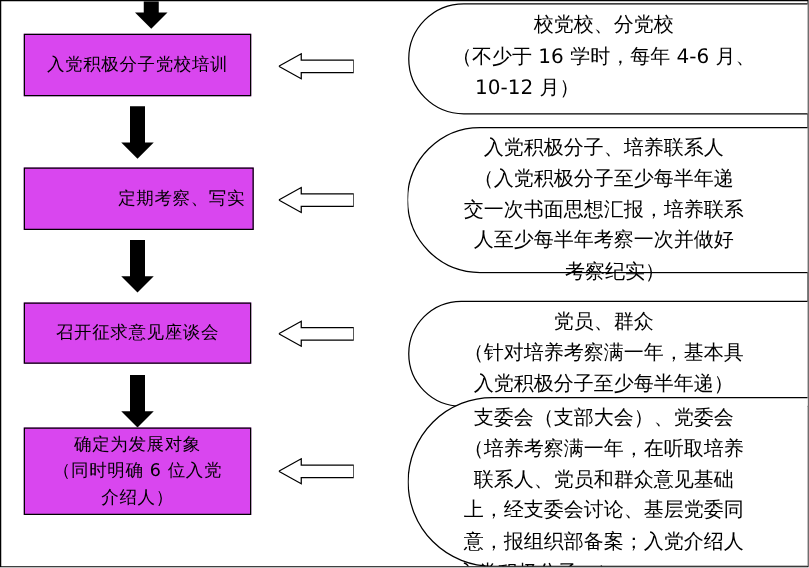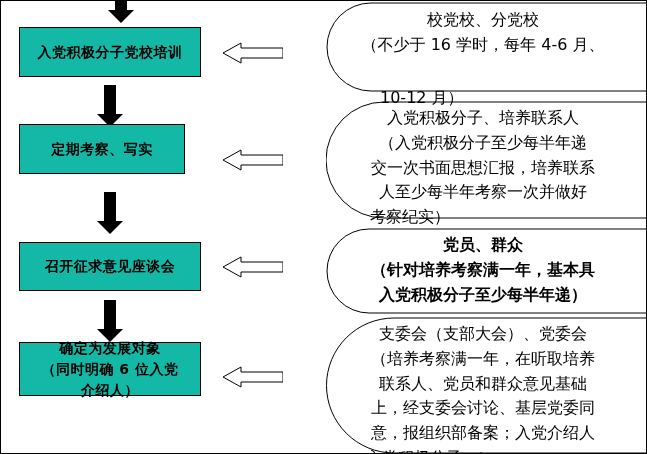--- a/index.html
+++ b/index.html
@@ -15,28 +15,28 @@
     width: 647px;
     height: 454px;
     background: #ffffff;
     border: 1px solid #000000;
     box-sizing: border-box;
     overflow: hidden;
   }
   
   .proc-box {
     position: absolute;
-    background: #14b8a6;
+    background: #d946ef;
     border: 1px solid #000000;
     box-sizing: border-box;
     display: flex;
     align-items: center;
     justify-content: center;
     text-align: center;
-    font-weight: bold;
+    font-weight: normal;
     font-size: 14px;
     line-height: 1.5;
     color: #000000;
     letter-spacing: 0.5px;
   }
   .proc-box .inner {
     padding: 0 6px;
   }
   
   .down-arrow {
@@ -100,39 +100,39 @@
 
   <div class="proc-box" style="left:18px; top:26px; width:182px; height:50px;">
     <div class="inner">入党积极分子党校培训</div>
   </div>
 
   <div class="down-arrow" style="left:96px; top:84px; height:42px;">
     <div class="stem" style="height:30px;"></div>
     <div class="head" style="top:29px;"></div>
   </div>
 
-  <div class="proc-box" style="left:18px; top:123px; width:166px; height:50px;">
+  <div class="proc-box" style="left:18px; top:133px; width:184px; height:50px;justify-content:flex-end;">
     <div class="inner">定期考察、写实</div>
   </div>
 
   <div class="down-arrow" style="left:96px; top:191px; height:42px;">
     <div class="stem" style="height:30px;"></div>
     <div class="head" style="top:29px;"></div>
   </div>
 
   <div class="proc-box" style="left:18px; top:241px; width:182px; height:49px;">
     <div class="inner">召开征求意见座谈会</div>
   </div>
 
   <div class="down-arrow" style="left:96px; top:299px; height:42px;">
     <div class="stem" style="height:30px;"></div>
     <div class="head" style="top:29px;"></div>
   </div>
 
-  <div class="proc-box" style="left:18px; top:341px; width:182px; height:54px;">
+  <div class="proc-box" style="left:18px; top:341px; width:182px; height:70px;">
     <div class="inner">
       <div>确定为发展对象</div>
       <div>（同时明确 6 位入党</div>
       <div>介绍人）</div>
     </div>
   </div>
 
   <div class="left-arrow" style="left:222px; top:41px; width:60px;">
     <svg width="60" height="22" viewBox="0 0 60 22">
       <polygon points="0,11 18,1 18,6 60,6 60,16 18,16 18,21" fill="#ffffff" stroke="#000000" stroke-width="1"></polygon>
@@ -154,38 +154,38 @@
     </svg>
   </div>
 
   <div class="note" style="left:325px; top:1px; width:322px; height:90px;">
     <svg width="322" height="90" viewBox="0 0 322 90" preserveAspectRatio="none">
       <path d="M45,1 H322 V89 H45 A44,44 0 0 1 45,1 Z" fill="#ffffff" stroke="#000000" stroke-width="1"></path>
     </svg>
     <div class="note-text">
       <div>校党校、分党校</div>
       <div>（不少于 16 学时，每年 4-6 月、</div>
-      <div style="text-align:left; padding-left:28px;margin-top:28px;">10-12 月）</div>
+      <div style="text-align:left; padding-left:28px;">10-12 月）</div>
     </div>
   </div>
 
   <div class="note" style="left:325px; top:100px; width:322px; height:118px;">
     <svg width="322" height="118" viewBox="0 0 322 118" preserveAspectRatio="none">
       <path d="M58,1 H322 V117 H58 A57,57 0 0 1 58,1 Z" fill="#ffffff" stroke="#000000" stroke-width="1"></path>
     </svg>
     <div class="note-text" style="padding-top:5px;">
       <div>入党积极分子、培养联系人</div>
       <div>（入党积极分子至少每半年递</div>
       <div>交一次书面思想汇报，培养联系</div>
       <div>人至少每半年考察一次并做好</div>
-      <div style="text-align:left; padding-left:18px;">考察纪实）</div>
-    </div>
-  </div>
-
-  <div class="note" style="left:325px; top:227px; width:322px; height:98px;font-weight:bold;">
+      <div style="text-align:center; padding-left:18px;">考察纪实）</div>
+    </div>
+  </div>
+
+  <div class="note" style="left:325px; top:239px; width:322px; height:98px;">
     <svg width="322" height="86" viewBox="0 0 322 86" preserveAspectRatio="none">
       <path d="M43,1 H322 V85 H43 A42,42 0 0 1 43,1 Z" fill="#ffffff" stroke="#000000" stroke-width="1"></path>
     </svg>
     <div class="note-text" style="padding-top:5px;">
       <div>党员、群众</div>
       <div>（针对培养考察满一年，基本具</div>
       <div>入党积极分子至少每半年递）</div>
     </div>
   </div>
 

